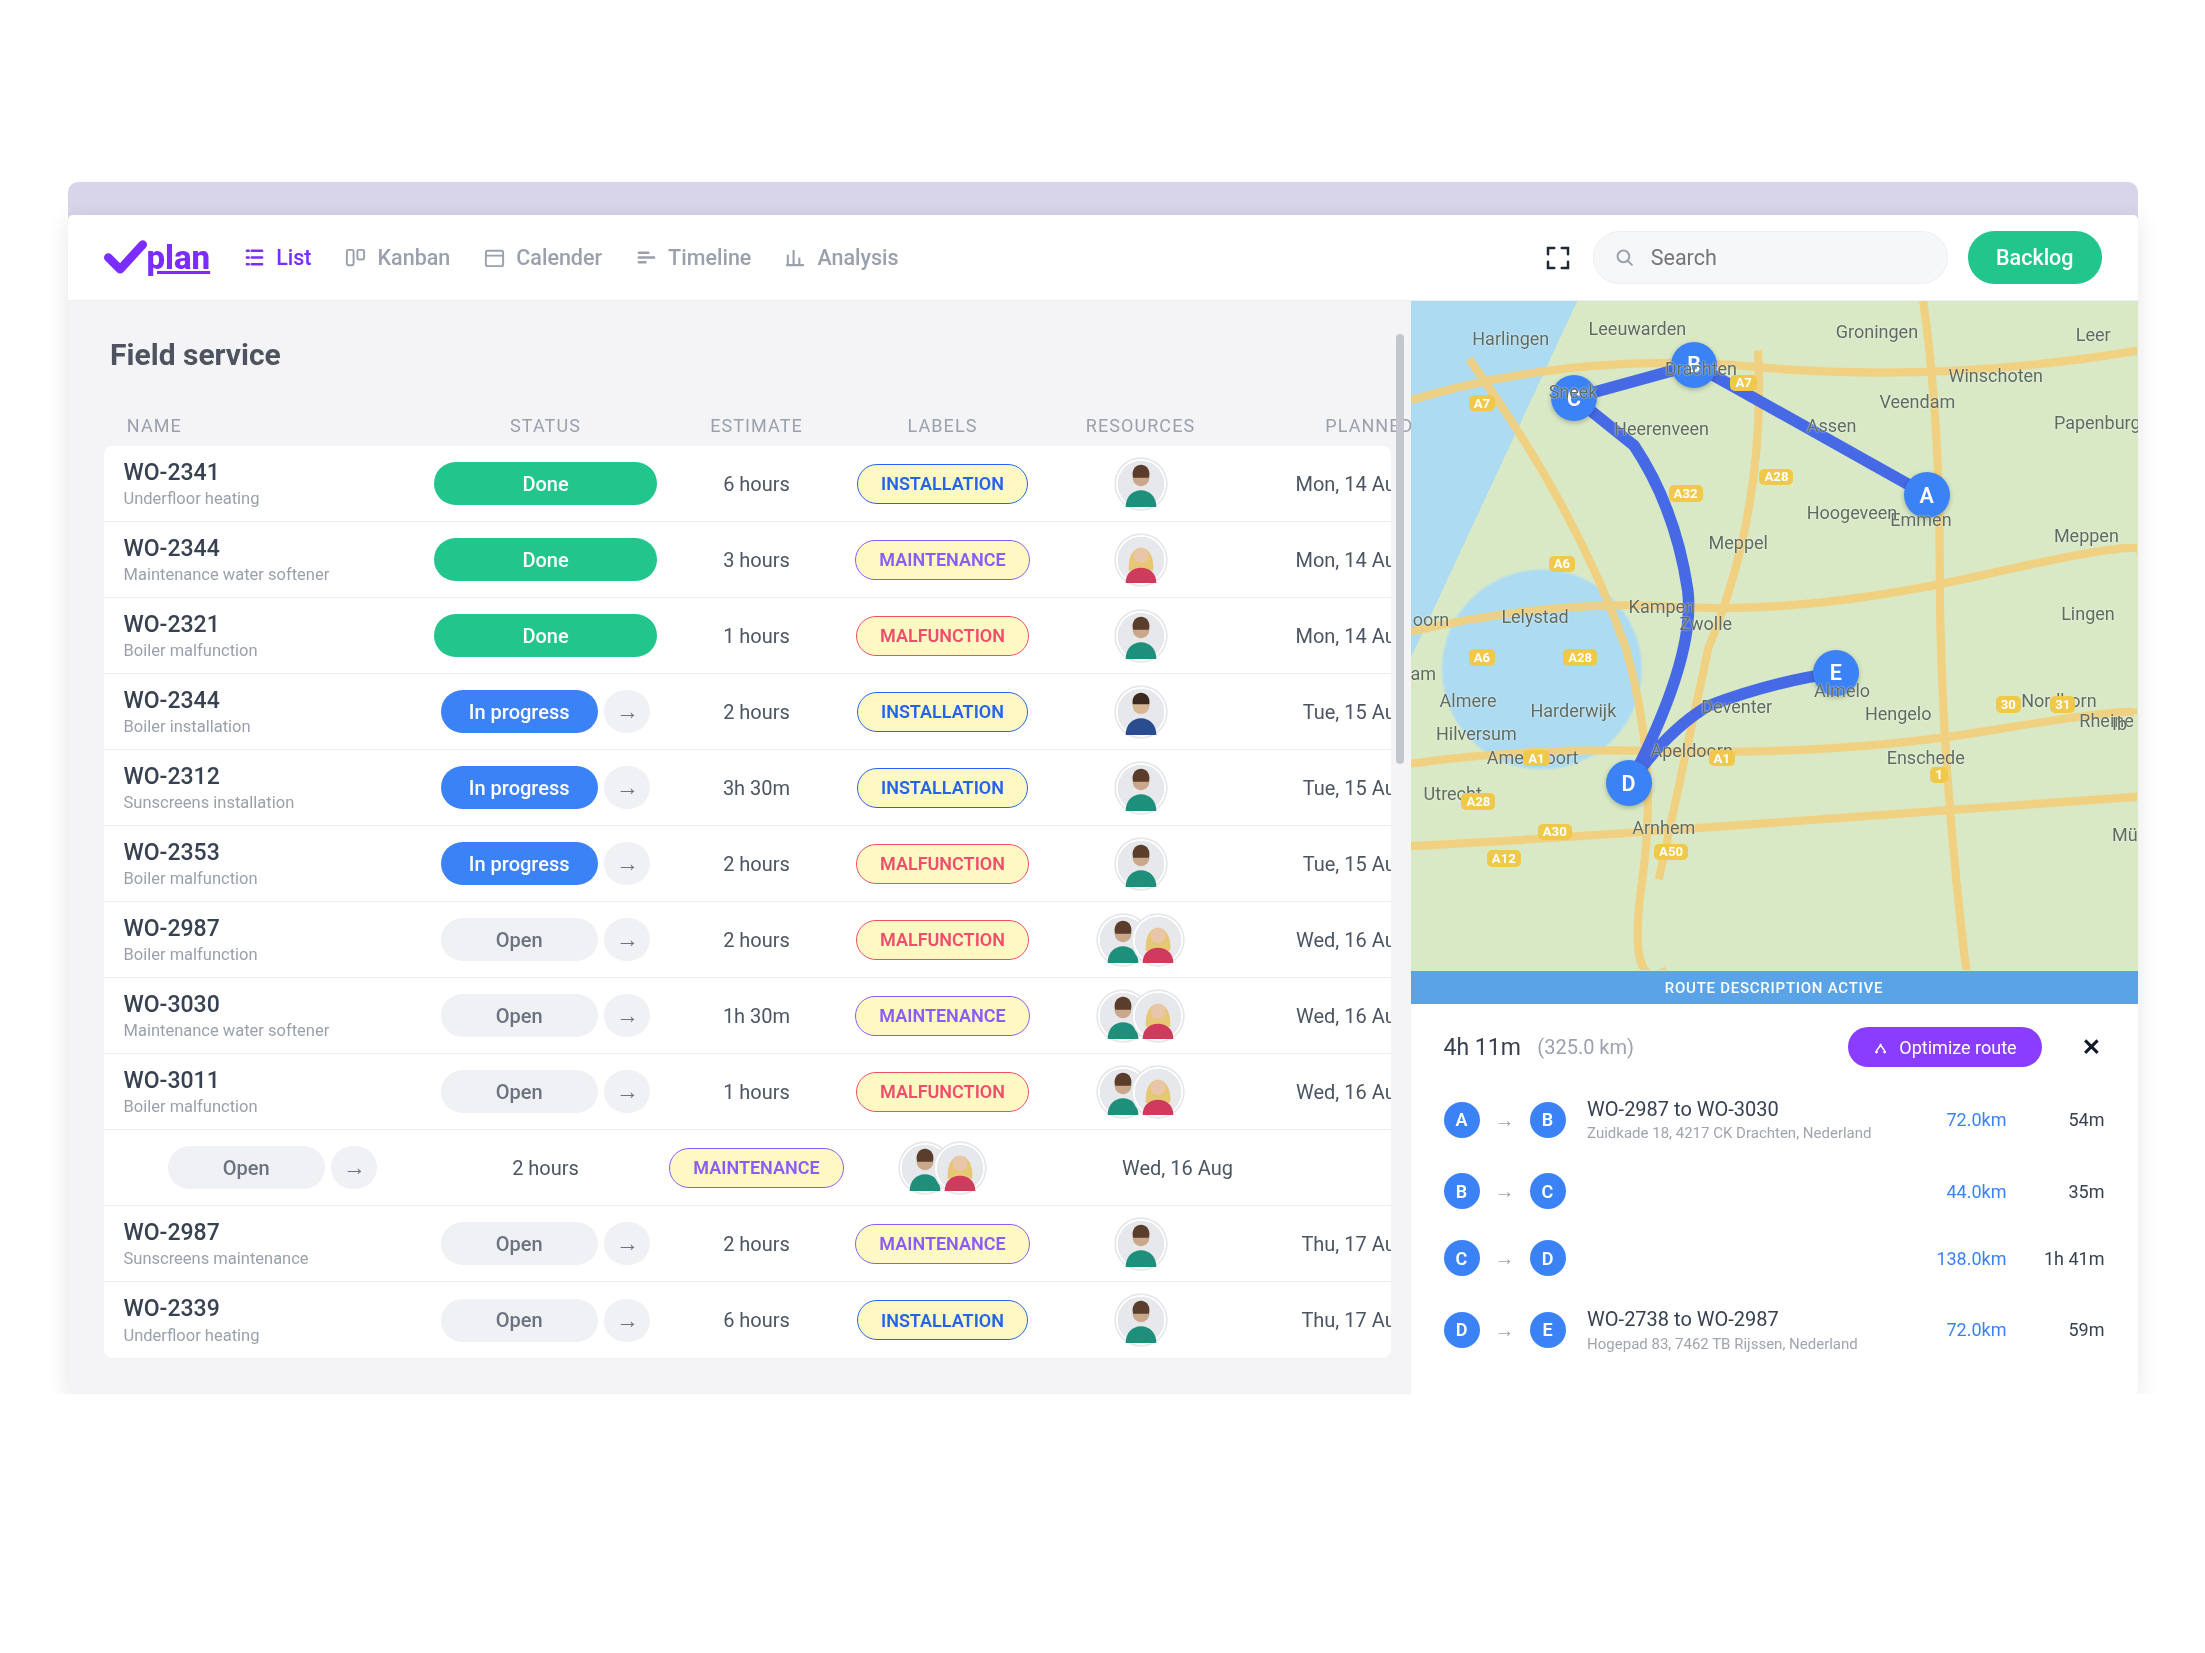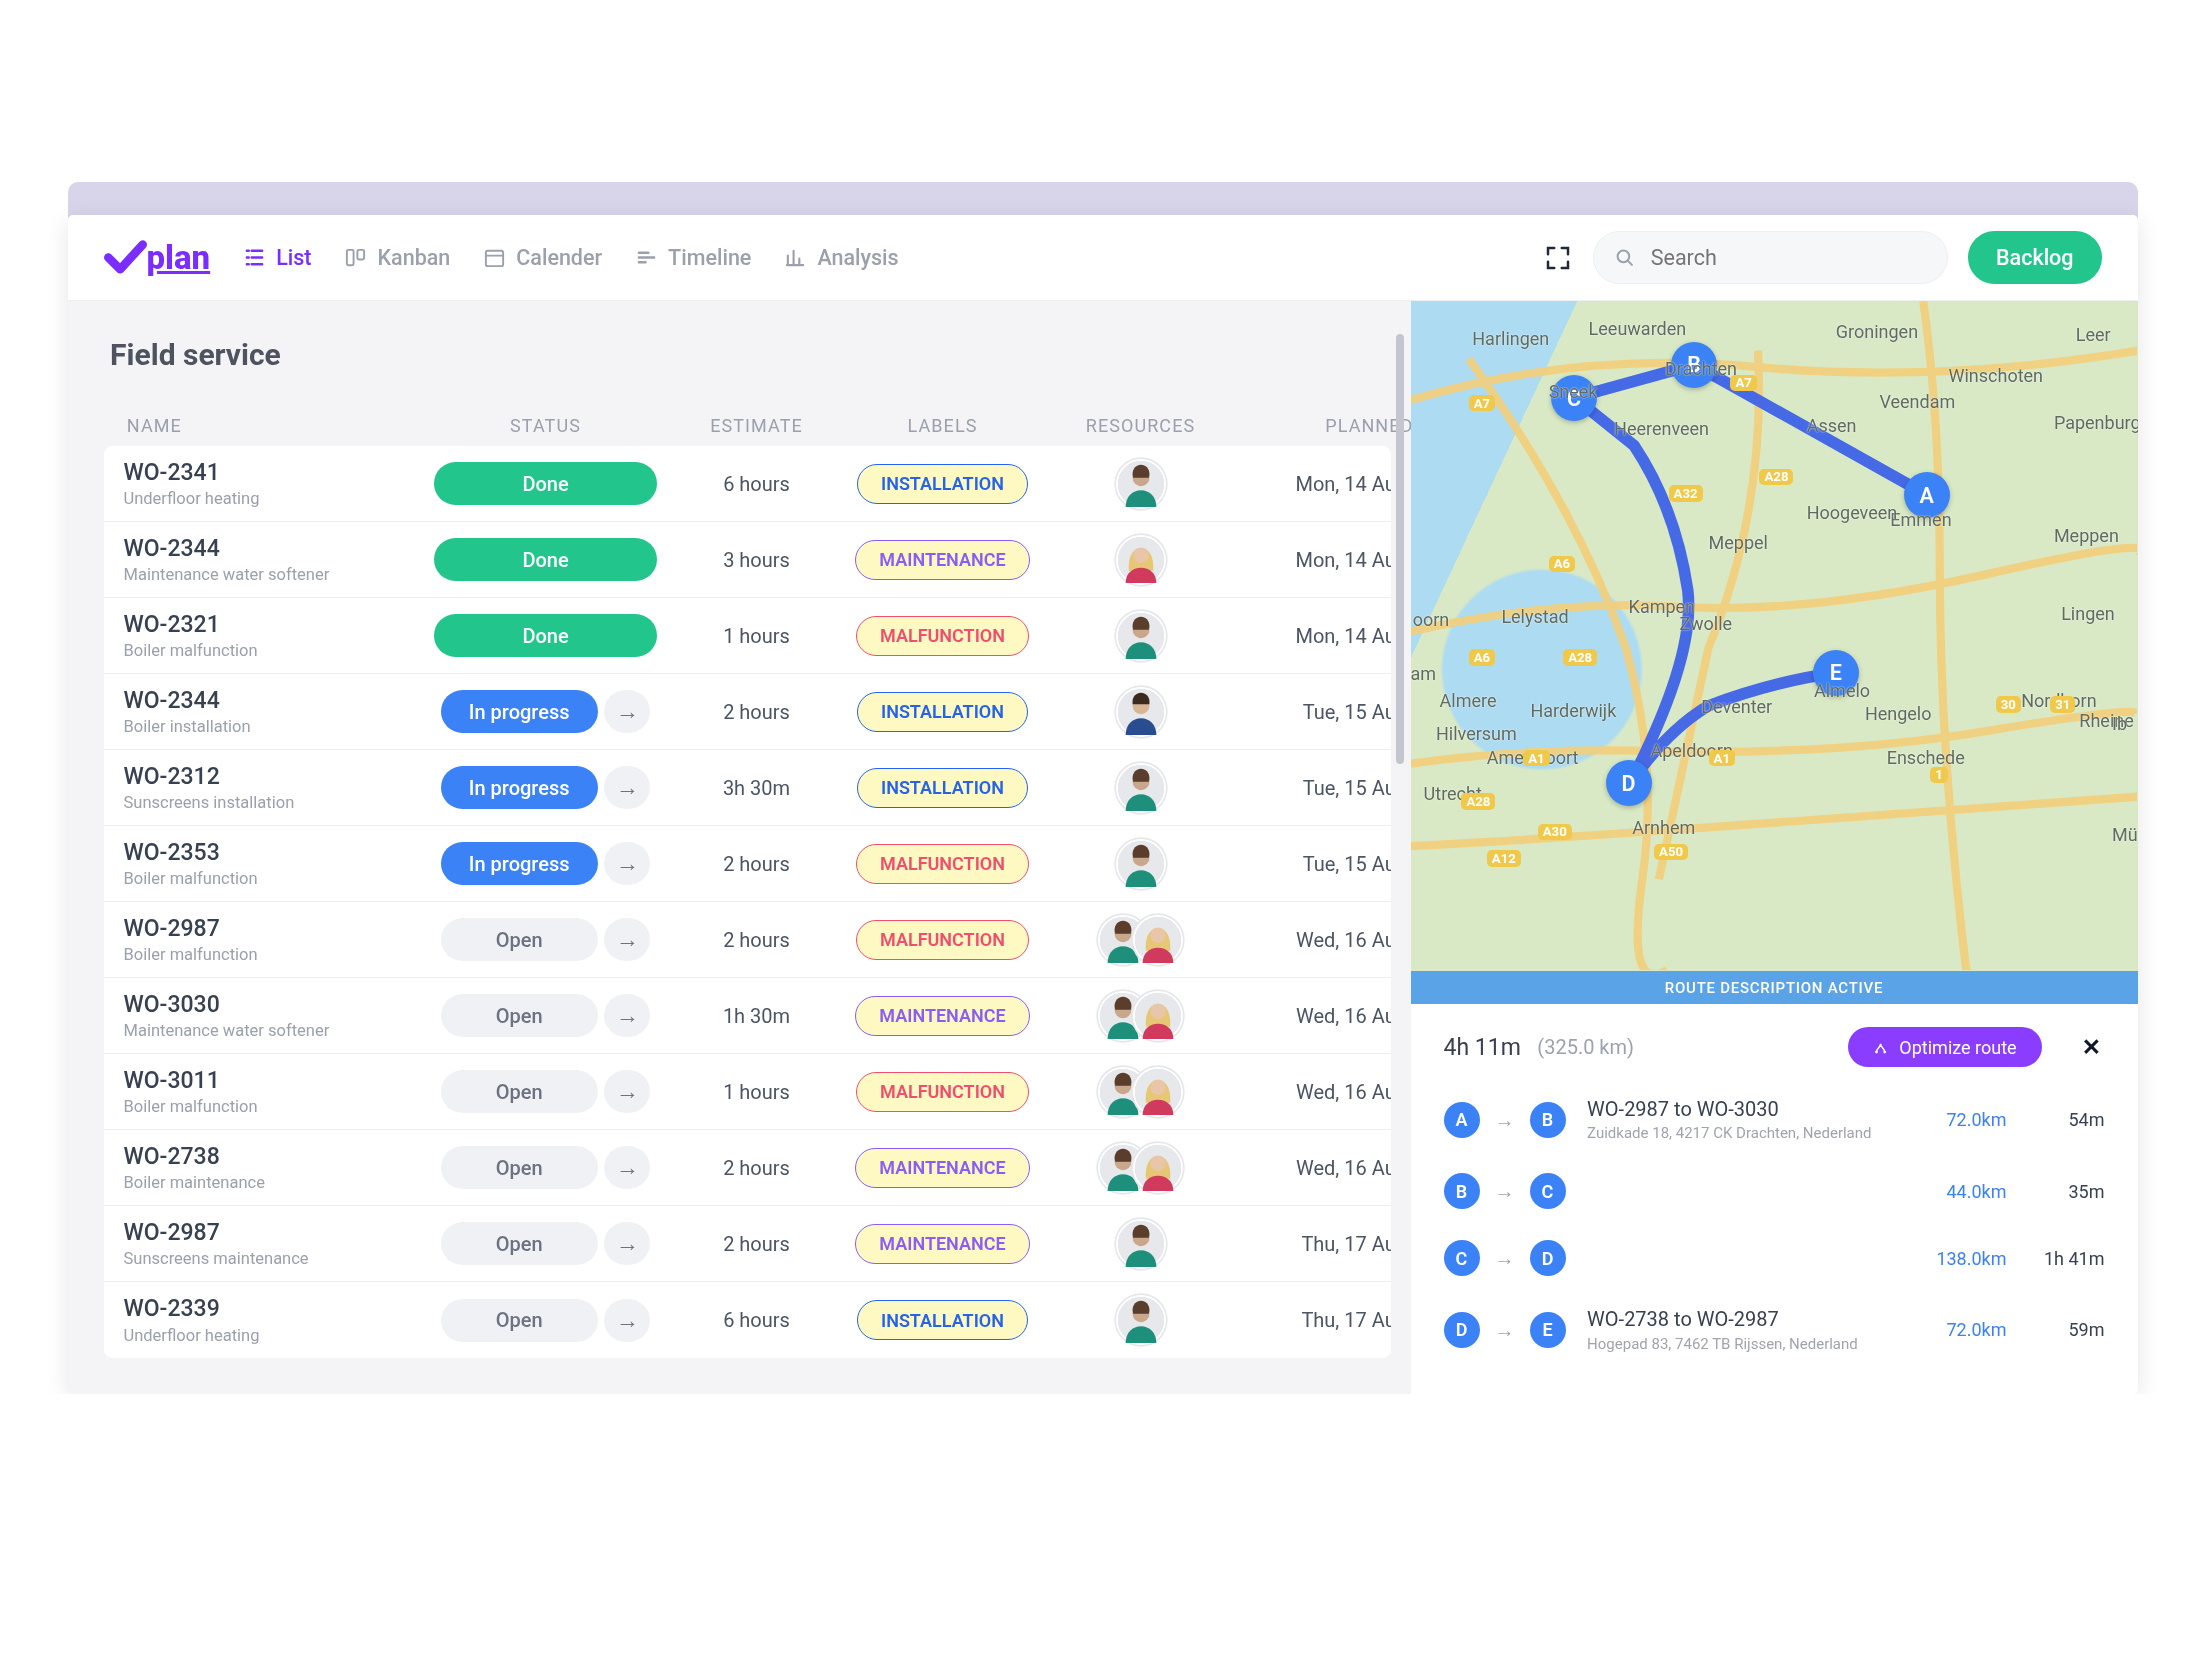--- a/index.html
+++ b/index.html
@@ -461,24 +461,20 @@
                 <span class="avatar"><svg viewBox="0 0 60 60">
                     <circle cx="30" cy="30" r="30" fill="#e6e8ec"></circle>
                     <path d="M14 38c0-14 7-24 16-24s16 10 16 24v6H14v-6" fill="#e6c773"></path>
                     <circle cx="30" cy="24" r="10" fill="#e9c6a9"></circle>
                     <path d="M10 60c0-13 9-20 20-20s20 7 20 20" fill="#cf3a5d"></path>
                   </svg></span>
               </div>
               <div class="date-cell">Wed, 16 Aug</div>
             </div>
             <div class="row">
-              <div class="name-cell">
-                <span class="id">WO-2738</span>
-                <span class="desc">Boiler maintenance</span>
-              </div>
               <div class="status-cell">
                 <div class="pill open">Open</div>
                 <div class="pill-next">→</div>
               </div>
               <div class="estimate-cell">2 hours</div>
               <div class="label-cell">
                 <span class="tag purple">MAINTENANCE</span>
               </div>
               <div class="res-cell">
                 <span class="avatar"><svg viewBox="0 0 60 60">

